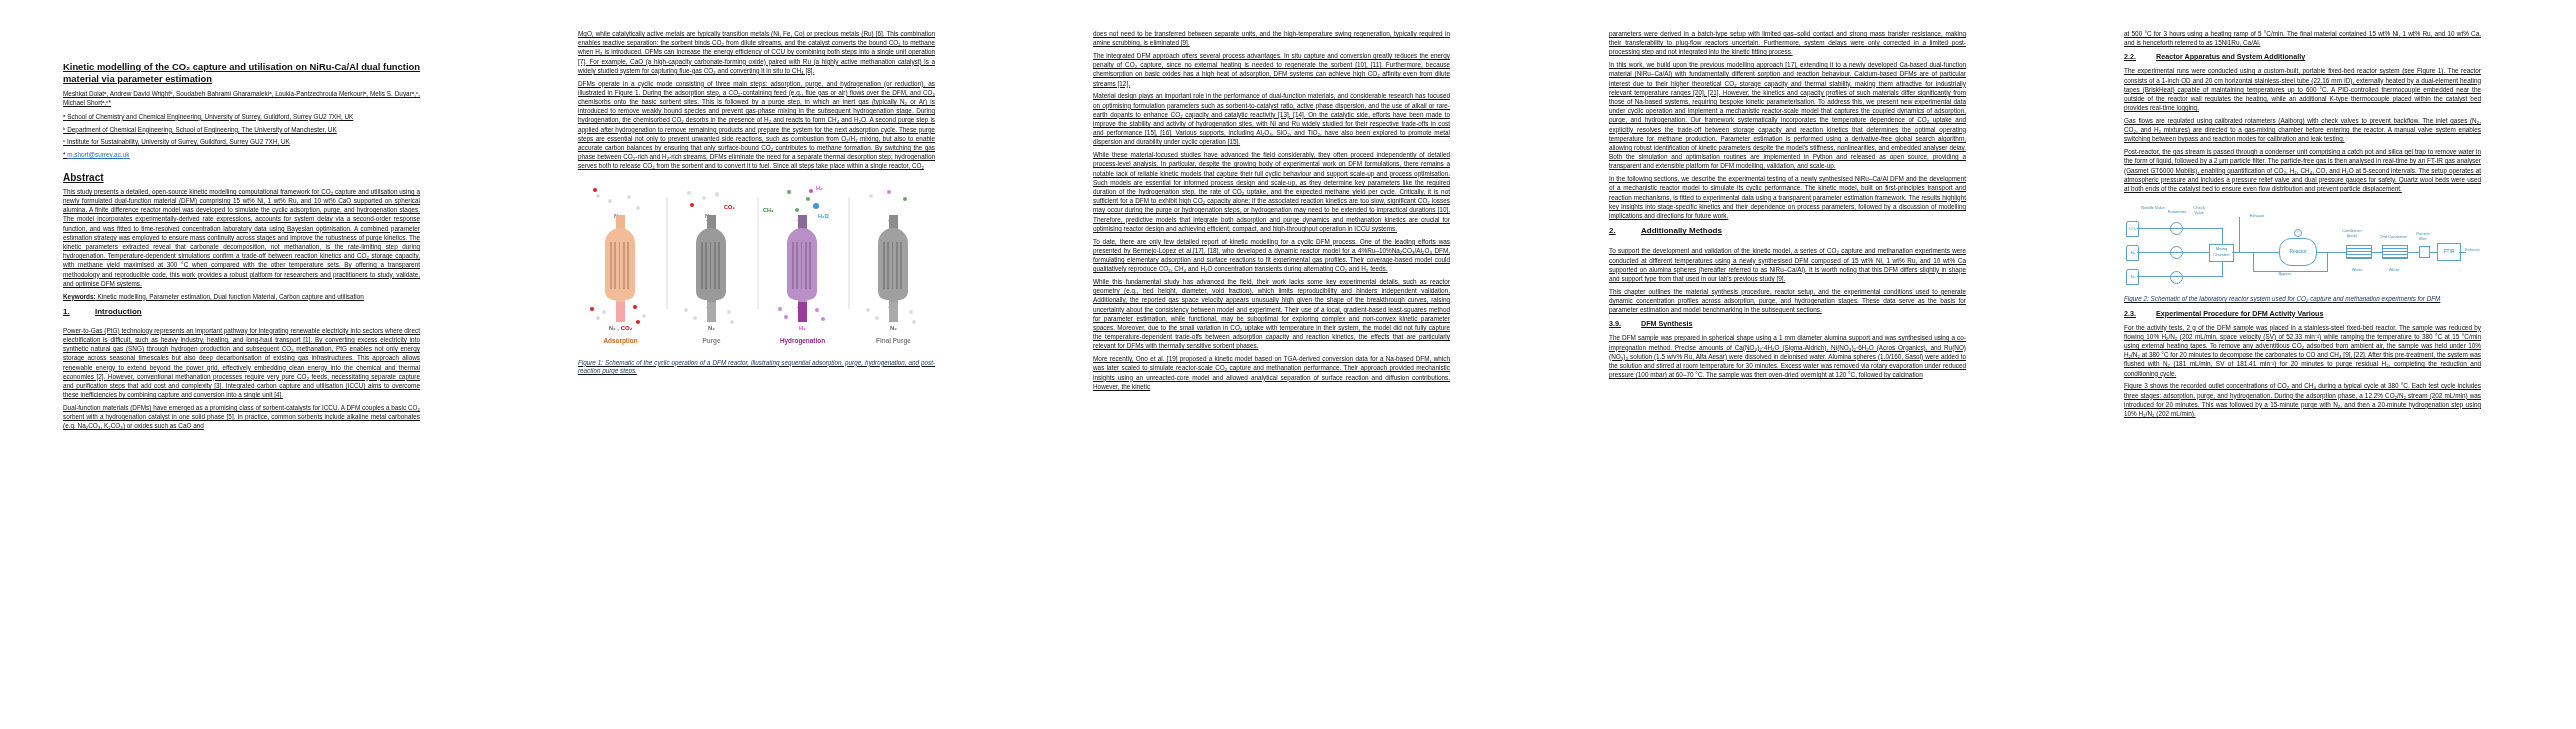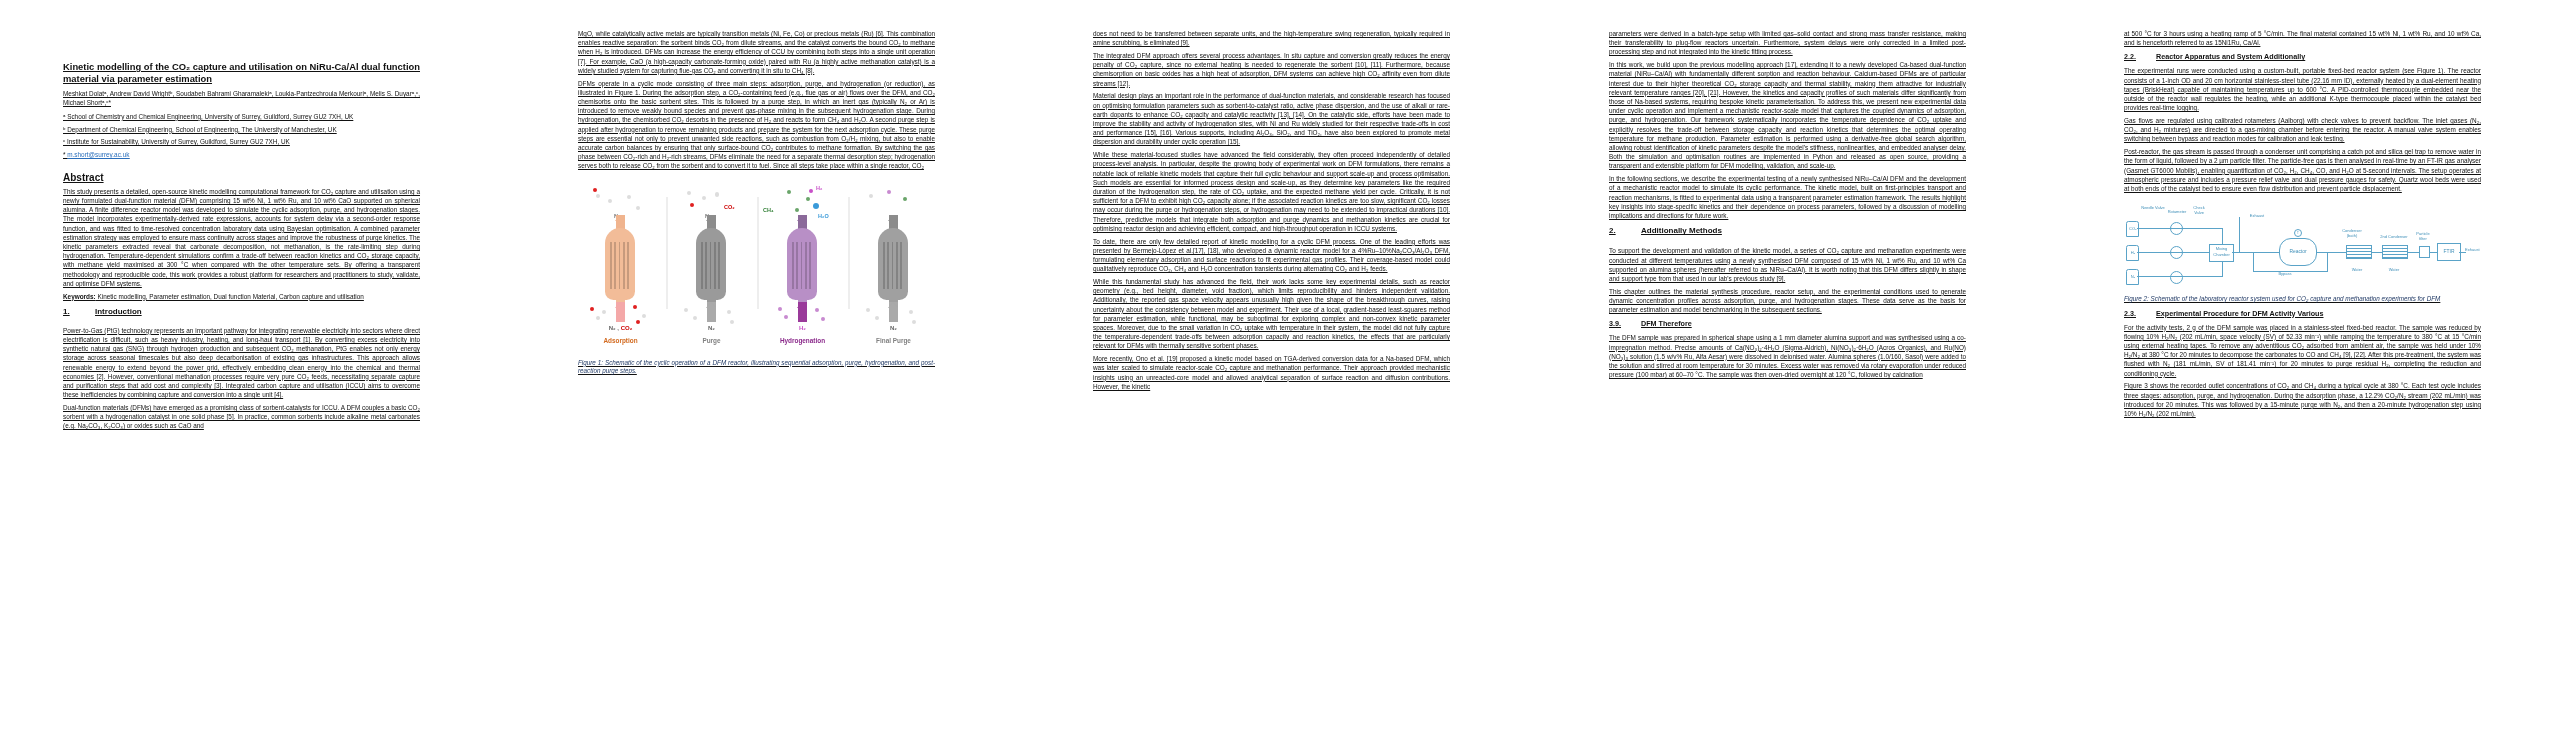--- a/index.html
+++ b/index.html
@@ -168,21 +168,21 @@
     <p class="p">In the following sections, we describe the experimental testing of a newly synthesised NiRu–Ca/Al DFM and the development of a mechanistic reactor model to simulate its cyclic performance. The kinetic model, built on first-principles transport and reaction mechanisms, is fitted to experimental data using a transparent parameter estimation framework. The results highlight key insights into stage-specific kinetics and their dependence on process parameters, followed by a discussion of modelling implications and directions for future work.</p>
     <div class="h1">
         <span class="num">2.</span>
         <span>Additionally Methods</span>
       </div>
     <div style="height:4.9px"></div>
     <p class="p">To support the development and validation of the kinetic model, a series of CO₂ capture and methanation experiments were conducted at different temperatures using a newly synthesised DFM composed of 15 wt% Ni, 1 wt% Ru, and 10 wt% Ca supported on alumina spheres (hereafter referred to as NiRu–Ca/Al). It is worth noting that this DFM differs slightly in shape and support type from that used in our lab's previous study [9].</p>
     <p class="p">This chapter outlines the material synthesis procedure, reactor setup, and the experimental conditions used to generate dynamic concentration profiles across adsorption, purge, and hydrogenation stages. These data serve as the basis for parameter estimation and model benchmarking in the subsequent sections.</p>
     <div class="h2">
         <span class="num">3.9.</span>
-        <span>DFM Therefore</span>
+        <span>DFM Synthesis</span>
       </div>
     <p class="p">The DFM sample was prepared in spherical shape using a 1 mm diameter alumina support and was synthesised using a co-impregnation method. Precise amounts of Ca(NO₃)₂·4H₂O (Sigma-Aldrich), Ni(NO₃)₂·6H₂O (Acros Organics), and Ru(NO)(NO₃)₃ solution (1.5 w/v% Ru, Alfa Aesar) were dissolved in deionised water. Alumina spheres (1.0/160, Sasol) were added to the solution and stirred at room temperature for 30 minutes. Excess water was removed via rotary evaporation under reduced pressure (100 mbar) at 60–70 °C. The sample was then oven-dried overnight at 120 °C, followed by calcination</p>
   </div>
 </div>
 
 <div class="page" style="left:2061px">
   <div class="col">
     <p class="p">at 500 °C for 3 hours using a heating ramp of 5 °C/min. The final material contained 15 wt% Ni, 1 wt% Ru, and 10 wt% Ca, and is henceforth referred to as 15Ni1Ru, Ca/Al.</p>
     <div class="h2">
         <span class="num">2.2.</span>

